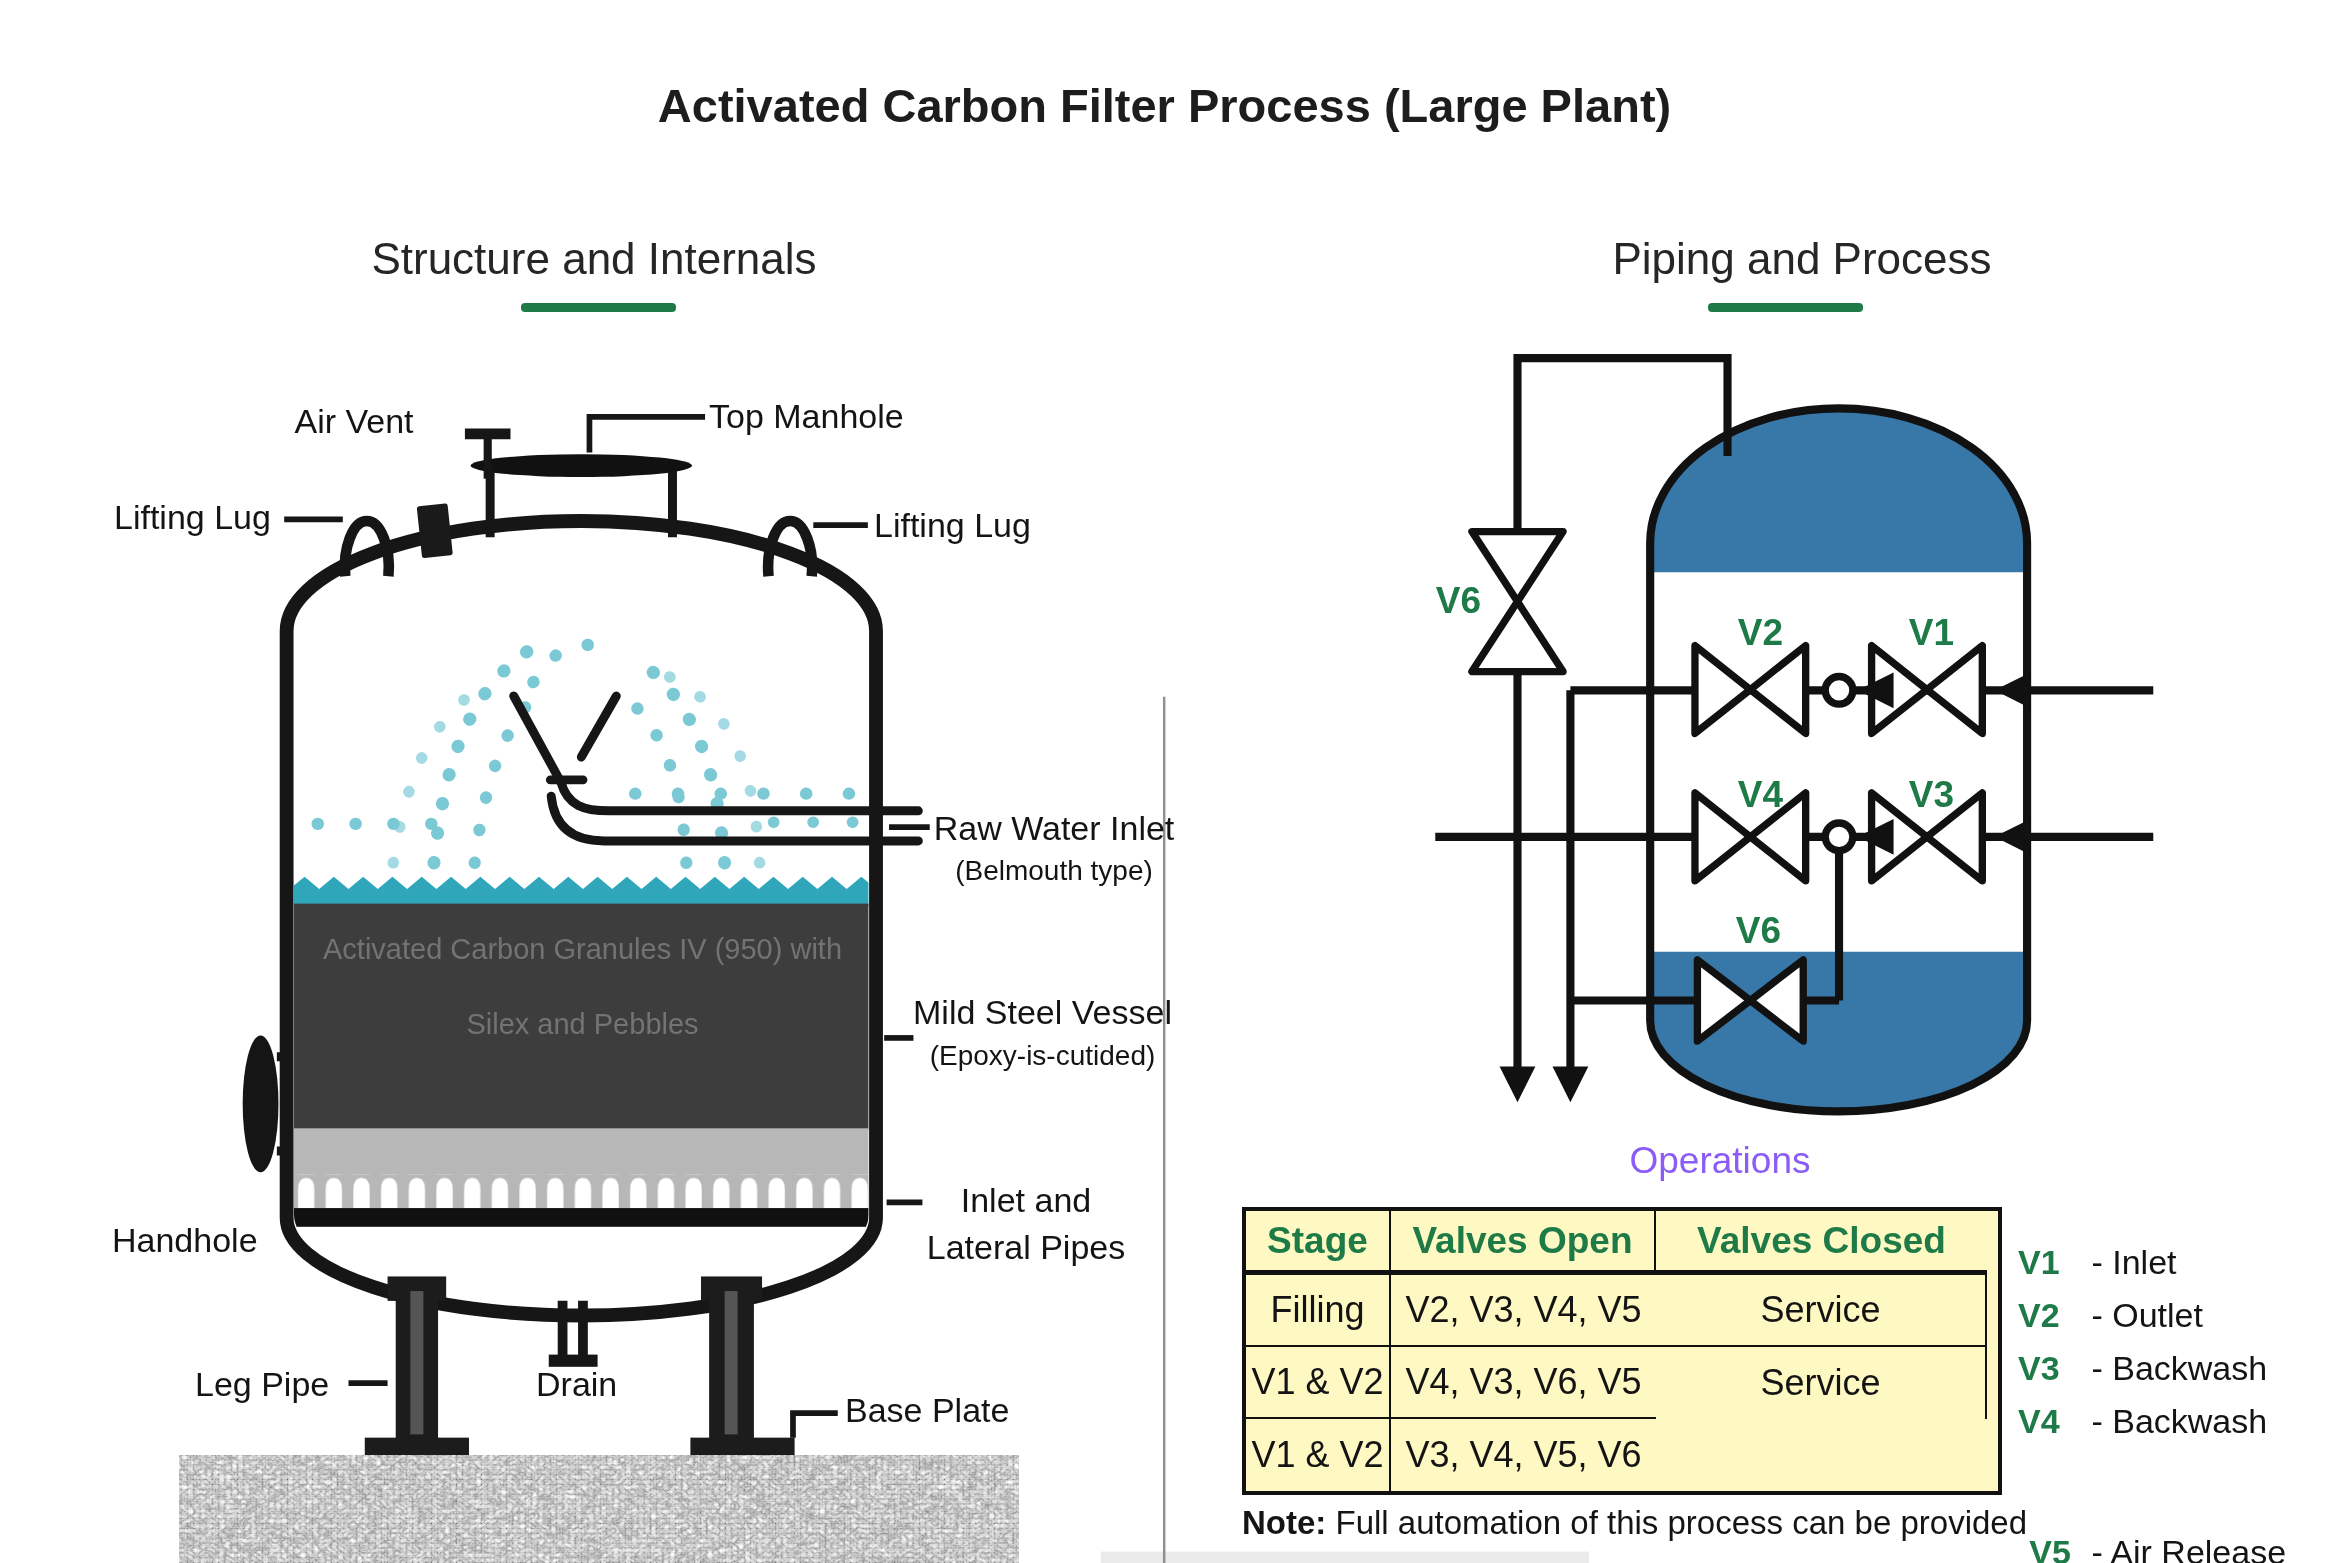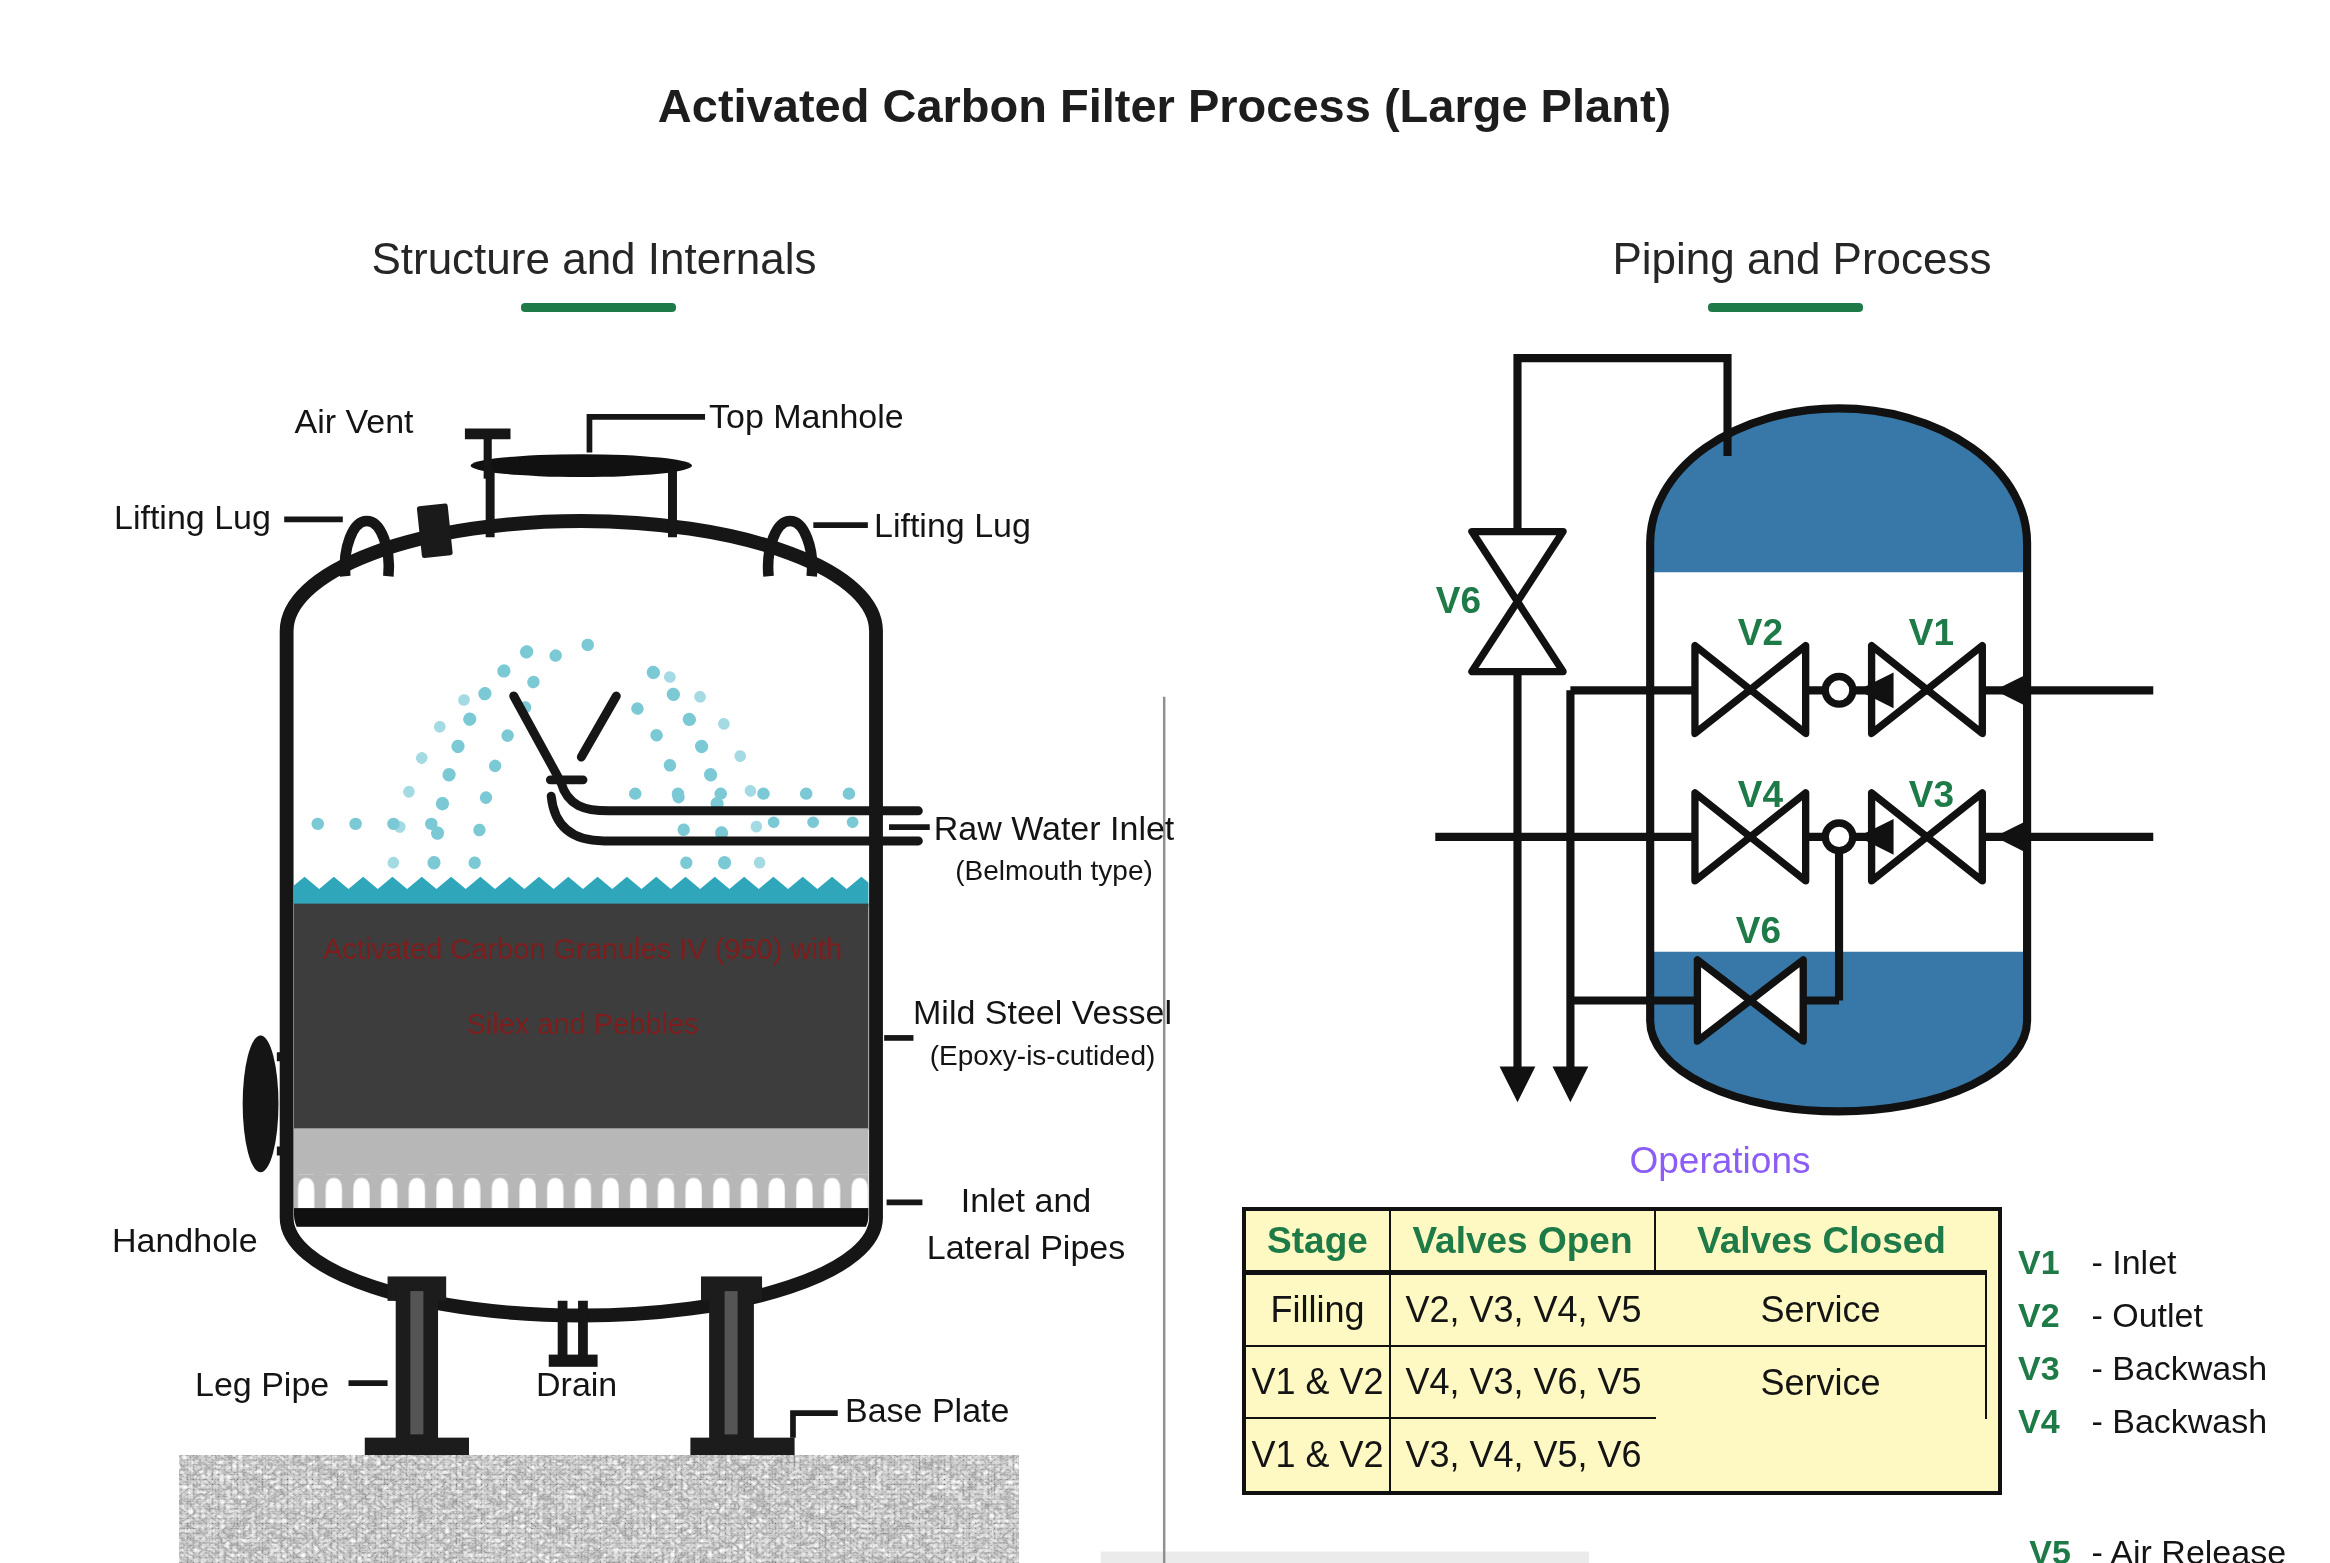--- a/index.html
+++ b/index.html
@@ -6,21 +6,21 @@
   #page{position:relative;width:2330px;height:1563px;background:#fff;overflow:hidden;
         font-family:"Liberation Sans",sans-serif;color:#141414;}
   #bg{position:absolute;left:0;top:0;z-index:1;}
   .lbl{position:absolute;z-index:3;font-size:34px;line-height:1.12;color:#141414;white-space:nowrap;}
   .center{text-align:center;}
   .sub{font-size:28px;}
   .title{font-size:47px;font-weight:700;color:#1d1d1d;}
   .heading{font-size:44px;font-weight:400;color:#262626;}
   .underline{position:absolute;z-index:3;height:9px;background:#1e7a47;border-radius:4.1px;}
   .valve{font-size:37px;font-weight:700;color:#1e7a47;text-align:center;}
-  .vtext{position:absolute;z-index:3;font-size:29px;color:#7f1d1d;text-align:center;width:529px;left:318px;}
+  .vtext{position:absolute;z-index:3;font-size:29px;color:#737373;text-align:center;width:529px;left:318px;}
   .ops{font-size:37px;color:#8b5cf6;}
   .vtable{position:absolute;z-index:3;left:1242px;top:1207px;width:752px;border:4.9px solid #111;
           display:grid;grid-template-columns:145px 265px 331px;grid-template-rows:64px 72px 72px 72px;background:#fef9c3;}
   .vtable .cell{display:flex;align-items:center;justify-content:center;font-size:36px;
           border-right:2.4px solid #111;border-bottom:2.4px solid #111;}
   .vtable .cell.last{border-right:none;}
   .vtable .cell.hdr{font-weight:700;color:#1e7a47;font-size:37px;border-bottom:5.7px solid #111;}
   .vtable .cell.bot{border-bottom:none;}
   .legend-row{position:absolute;z-index:3;left:2018px;font-size:34px;white-space:nowrap;margin-top:40px;}
   .legend-row .code{font-weight:700;color:#1e7a47;display:inline-block;min-width:64px;}
@@ -250,15 +250,18 @@
   </div>
   <div class="legend-row" style="top:1362px;">
     <span class="code">V4</span>
     <span>- Backwash</span>
   </div>
   <div class="legend-row" style="top:1493px;text-align:center;">
     <span class="code">V5</span>
     <span>- Air Release</span>
   </div>
 
+  <div class="lbl note" style="left:1242px;top:1505px;">
+    <span class="nlabel">Note:</span><span> Full automation of this process can be provided</span>
+  </div>
 
 </div>
 
 
 </body></html>

